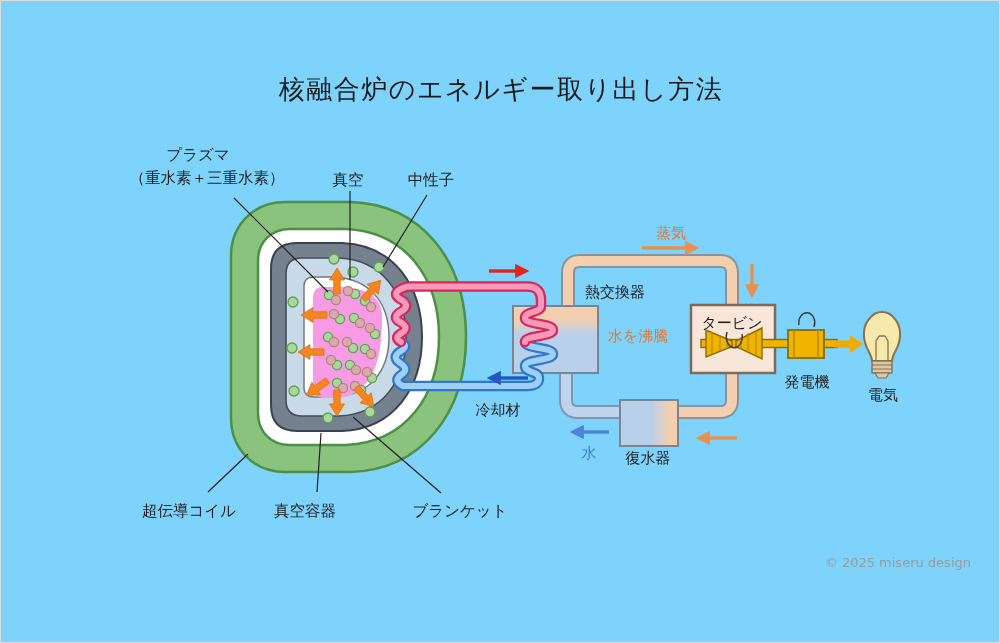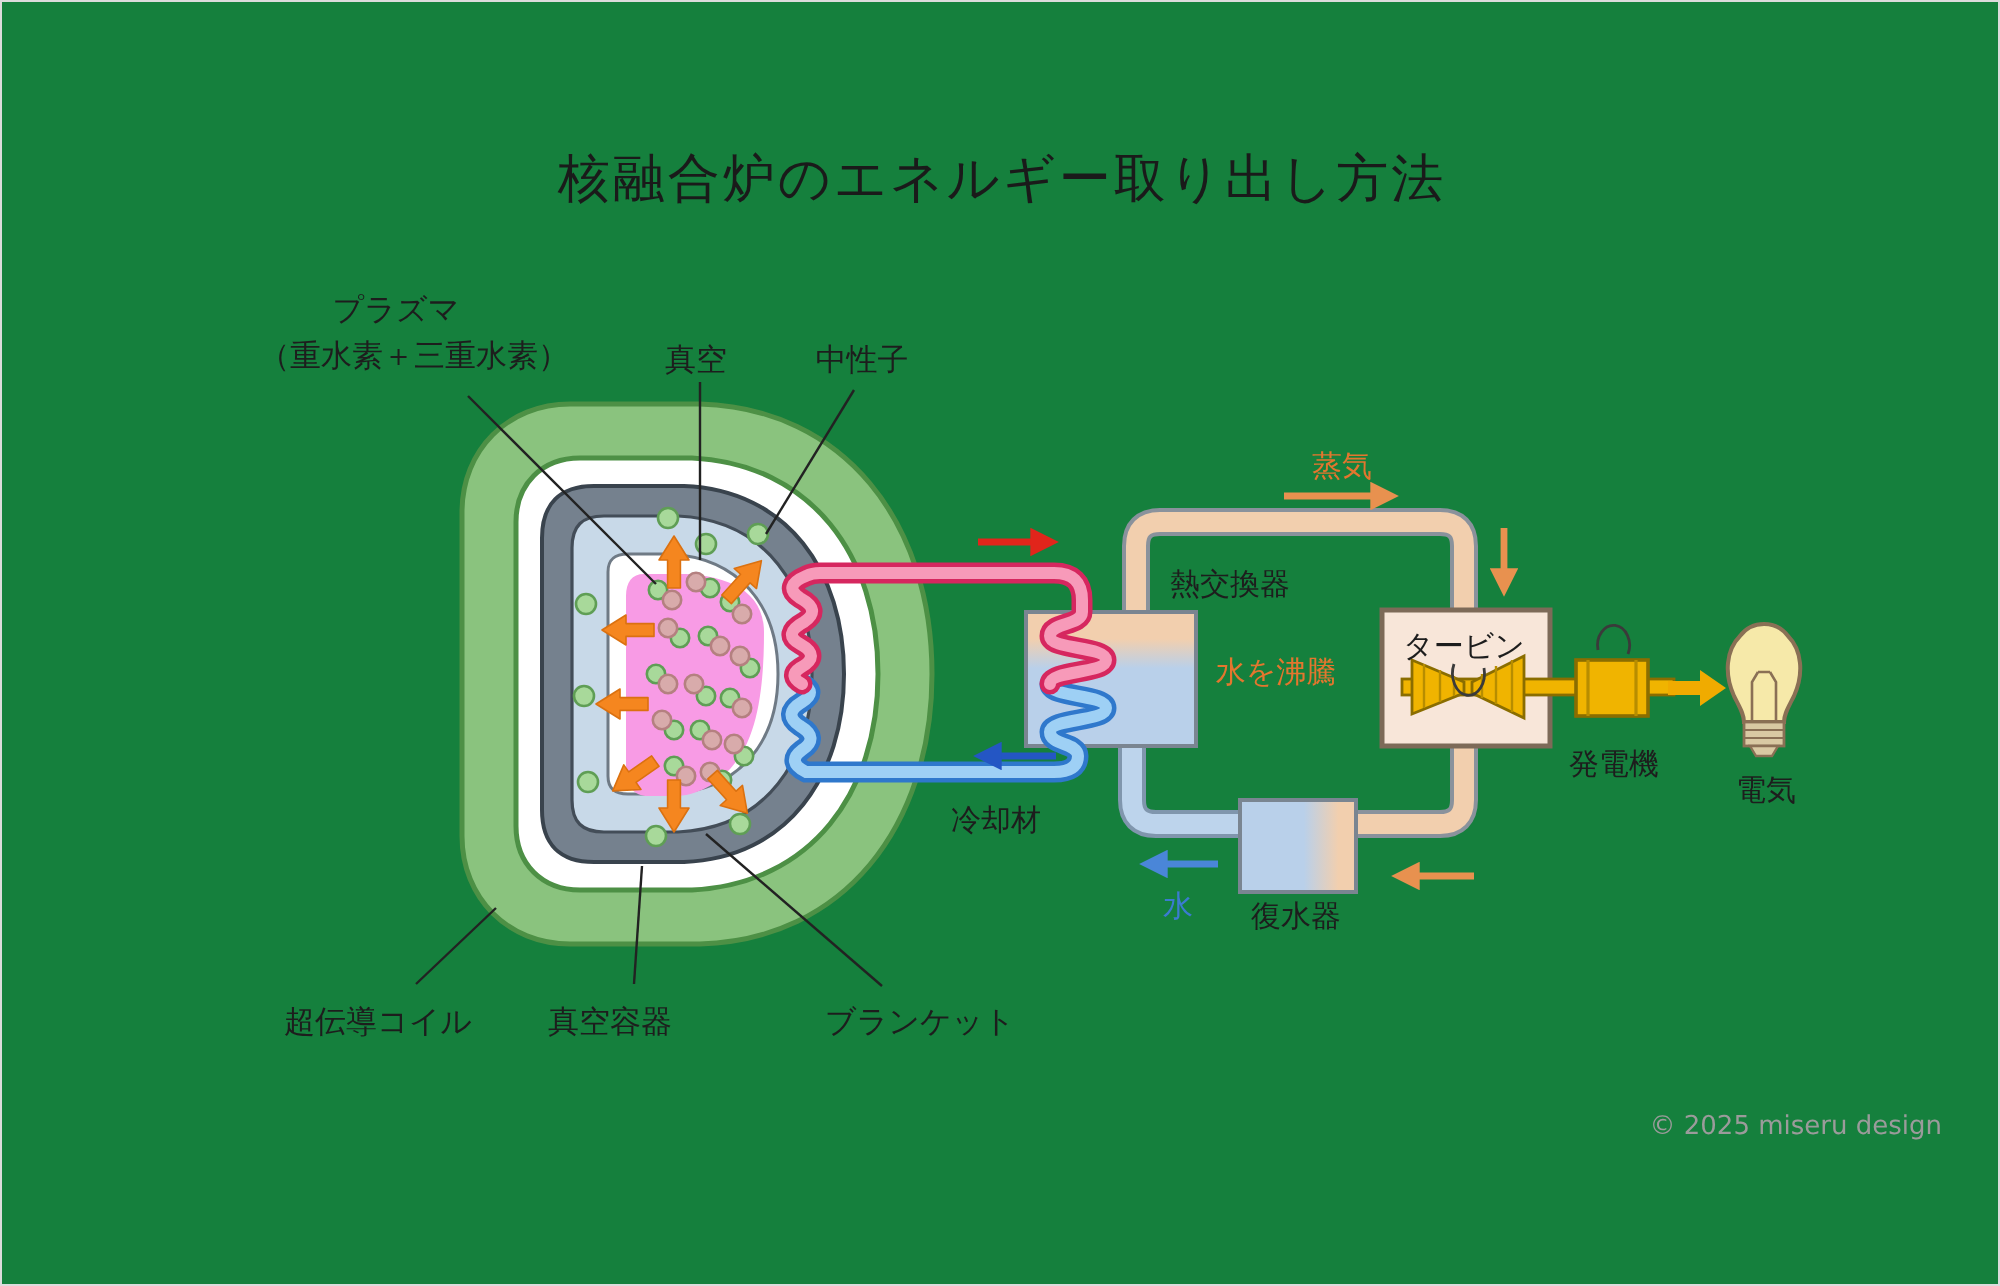--- a/index.html
+++ b/index.html
@@ -1,17 +1,17 @@
 <!DOCTYPE html>
 <html><head>
 <meta charset="utf-8">
 <style>
   html,body{margin:0;padding:0;background:#ffffff;}
   .frame{
-    position:relative;width:1000px;height:643px;background:#15803d;
+    position:relative;width:1000px;height:643px;background:#7dd3fc;
     border:1px solid #dcdcdc;box-sizing:border-box;overflow:hidden;
     font-family:"DejaVu Sans","Liberation Sans",sans-serif;
   }
   svg{display:block;}
   text{font-family:"DejaVu Sans","Liberation Sans",sans-serif;fill:#1d1d1d;}
   .lbl{font-size:15.5px;}
   .lbl-sm{font-size:15px;}
   .title{font-size:26px;letter-spacing:1.5px;fill:#1a1a1a;}
   .orange-t{fill:#e4762e;}
   .blue-t{fill:#3b7bd0;}

